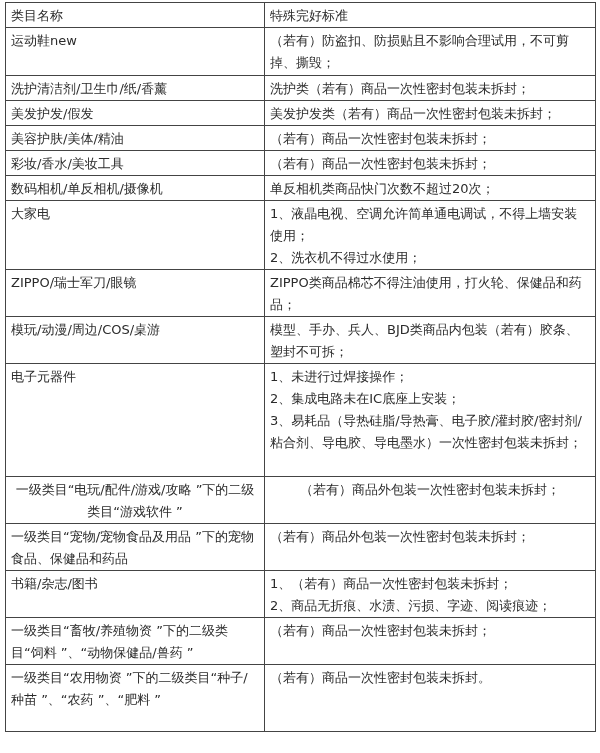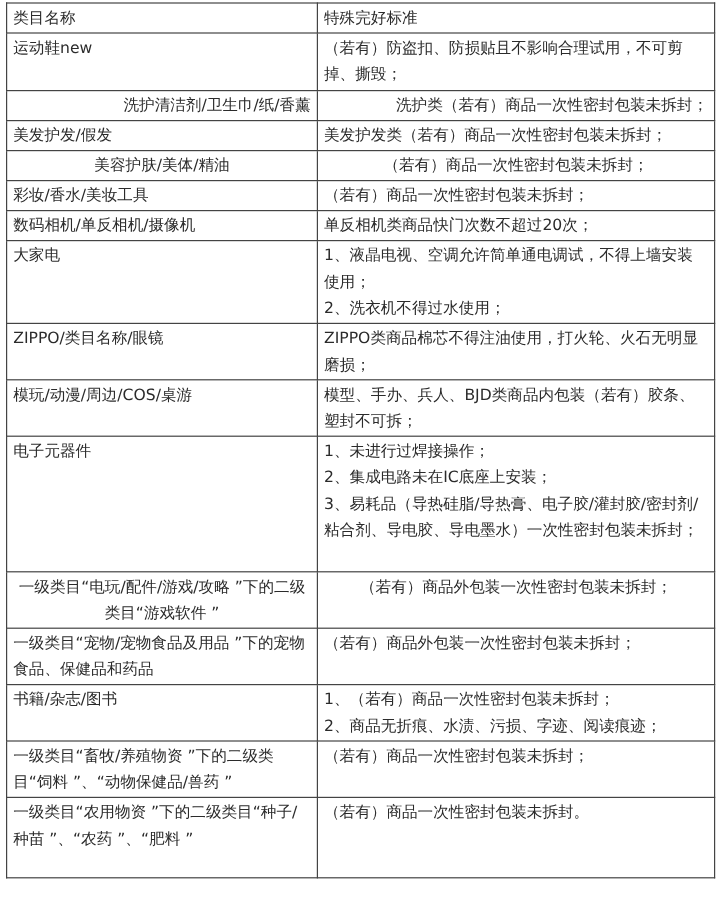--- a/index.html
+++ b/index.html
@@ -46,33 +46,33 @@
         <td>特殊完好标准</td>
       </tr>
     </thead>
     <tbody id="rows">
         <tr style="height: 48px;">
           <td>运动鞋new</td>
           <td>
             <span class="line">（若有）防盗扣、防损贴且不影响合理试用，不可剪掉、撕毁；</span>
           </td>
         </tr>
-        <tr style="height: 23px; text-align: right;">
+        <tr style="height: 23px;">
           <td>洗护清洁剂/卫生巾/纸/香薰</td>
           <td>
             <span class="line">洗护类（若有）商品一次性密封包装未拆封；</span>
           </td>
         </tr>
         <tr style="height: 23px;">
           <td>美发护发/假发</td>
           <td>
             <span class="line">美发护发类（若有）商品一次性密封包装未拆封；</span>
           </td>
         </tr>
-        <tr style="height: 23px; text-align: center;">
+        <tr style="height: 23px;">
           <td>美容护肤/美体/精油</td>
           <td>
             <span class="line">（若有）商品一次性密封包装未拆封；</span>
           </td>
         </tr>
         <tr style="height: 23px; margin-top: 24px;">
           <td>彩妆/香水/美妆工具</td>
           <td>
             <span class="line">（若有）商品一次性密封包装未拆封；</span>
           </td>
@@ -84,23 +84,23 @@
           </td>
         </tr>
         <tr style="height: 67px;">
           <td>大家电</td>
           <td>
             <span class="line">1、液晶电视、空调允许简单通电调试，不得上墙安装使用；</span>
             <span class="line">2、洗衣机不得过水使用；</span>
           </td>
         </tr>
         <tr style="height: 44px;">
-          <td>ZIPPO/类目名称/眼镜</td>
+          <td>ZIPPO/瑞士军刀/眼镜</td>
           <td>
-            <span class="line">ZIPPO类商品棉芯不得注油使用，打火轮、火石无明显磨损；</span>
+            <span class="line">ZIPPO类商品棉芯不得注油使用，打火轮、保健品和药品；</span>
           </td>
         </tr>
         <tr style="height: 45px; margin-top: 24px;">
           <td>模玩/动漫/周边/COS/桌游</td>
           <td>
             <span class="line">模型、手办、兵人、BJD类商品内包装（若有）胶条、塑封不可拆；</span>
           </td>
         </tr>
         <tr style="height: 113px; margin-top: 16px;">
           <td>电子元器件</td>

